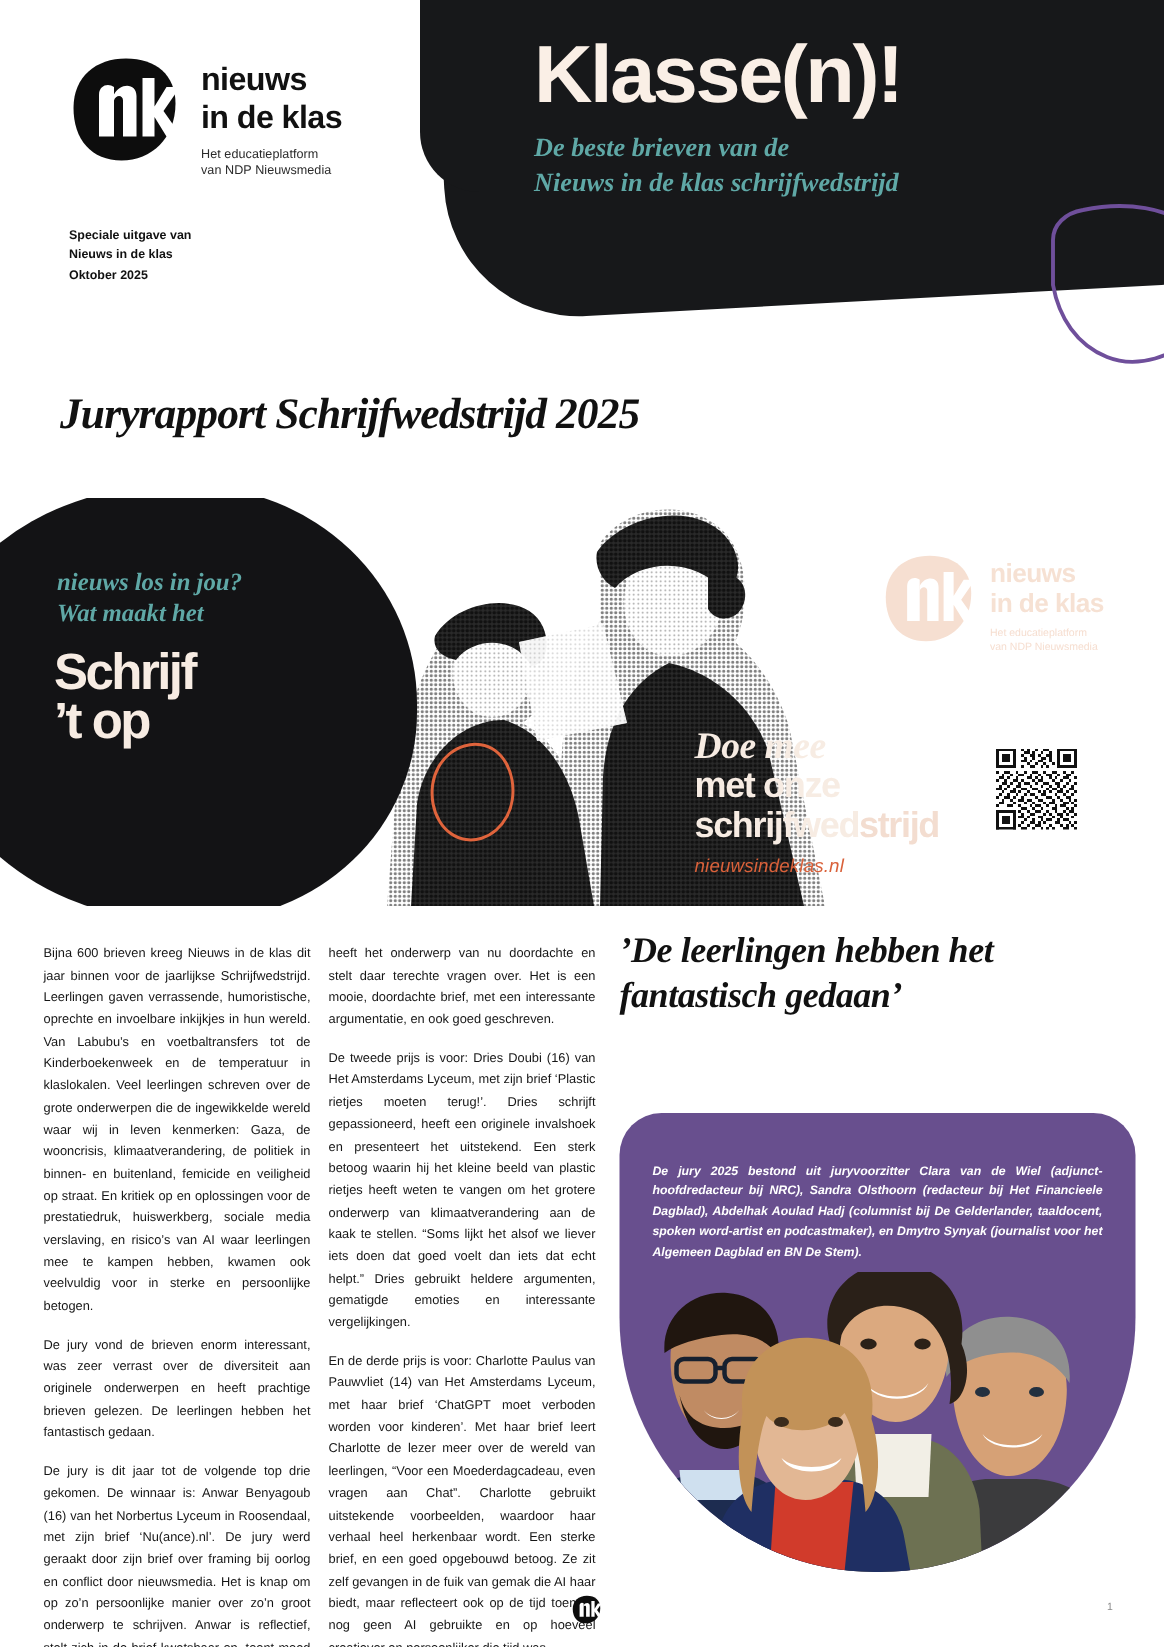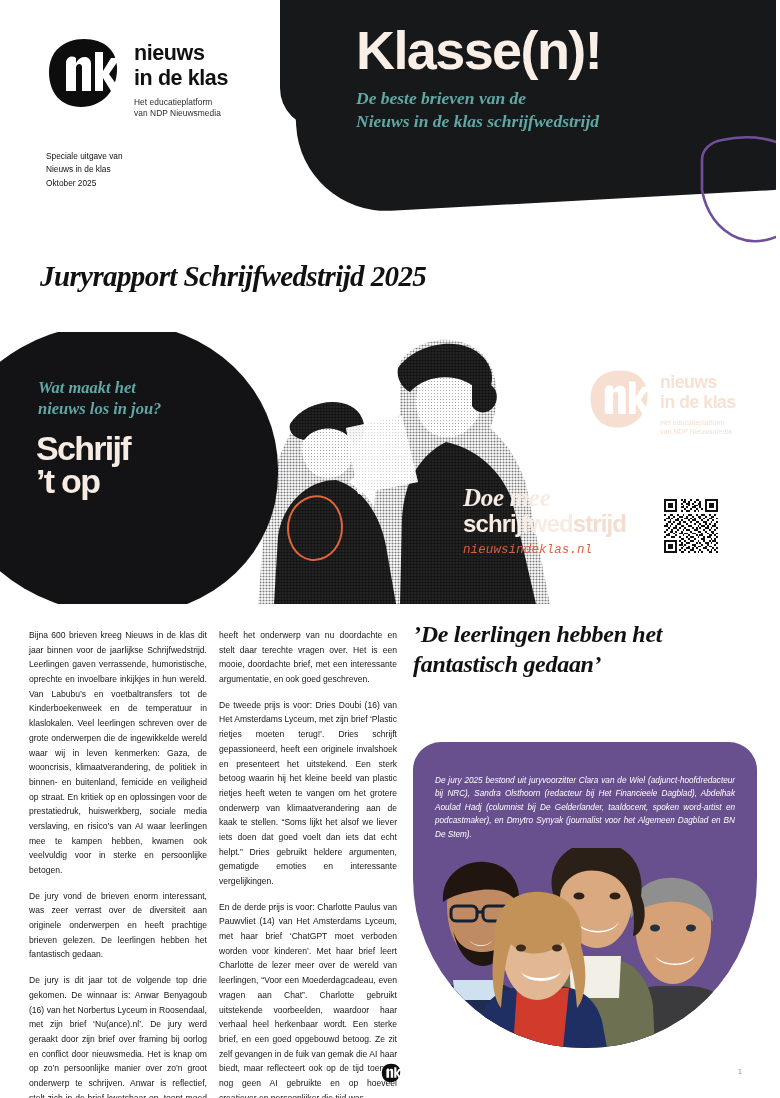--- a/index.html
+++ b/index.html
@@ -14,21 +14,21 @@
   }
   .page{position:relative;width:776px;height:1098px;overflow:hidden;background:#fff;}
 
   
   .masthead{position:absolute;left:0;top:0;width:340px;height:230px;}
   .logo-row{position:absolute;left:46px;top:36px;display:flex;align-items:flex-start;gap:14px;}
   .logo-mark{width:74px;height:74px;flex:0 0 74px;position:relative;}
   .logo-words{padding-top:5px;}
   .logo-line{font-weight:bold;font-size:21.5px;line-height:1.16;letter-spacing:-0.4px;color:#111;}
   .logo-sub{font-size:8.4px;line-height:1.33;color:#2b2b2b;margin-top:6px;letter-spacing:0.05px;}
-  .issue-info{position:absolute;left:46px;top:150px;font-size:8.3px;font-weight:normal;line-height:1.62;color:#111;}
+  .issue-info{position:absolute;left:46px;top:150px;font-size:8.3px;font-weight:bold;line-height:1.62;color:#111;}
 
   
   .banner-wrap{position:absolute;left:286px;top:-62px;width:560px;height:282px;}
   .banner-shape{
     position:absolute;left:0;top:0;width:520px;height:278px;
     background:#17181a;
     border-radius:62px 0 46px 90px;
     transform:rotate(-3.1deg);
     transform-origin:left top;
   }
@@ -74,21 +74,21 @@
   .hero-head{
     position:absolute;left:36px;top:100px;width:250px;
     font-size:34px;font-weight:bold;line-height:0.97;letter-spacing:-1.7px;color:#f7ece3;
   }
   .cta-box{position:absolute;left:463px;top:485px;width:300px;}
   .cta-l1{font-family:"Liberation Serif",serif;font-style:italic;font-weight:bold;font-size:25px;line-height:1.05;color:#f7ece3;letter-spacing:-0.3px;}
   .cta-l2{font-size:24px;font-weight:bold;line-height:1.12;color:#f7ece3;letter-spacing:-0.9px;}
   .cta-l3{font-size:24px;font-weight:bold;line-height:1.12;letter-spacing:-0.9px;}
   .cta-l3 .ink{color:#f7ece3;text-align:center;}
   .cta-l3 .faded{color:#f3ddd0;}
-  .cta-url{font-family:Liberation Mono, monospace;font-style:italic;font-size:12.5px;color:#d9613a;margin-top:5px;letter-spacing:0.1px;}
+  .cta-url{font-family:Liberation Sans, sans-serif;font-style:italic;font-size:12.5px;color:#d9613a;margin-top:5px;letter-spacing:0.1px;}
   .wm-logo{position:absolute;left:588px;top:368px;opacity:1;display:flex;gap:10px;align-items:flex-start;}
   .wm-mark{width:62px;height:62px;}
   .wm-words{padding-top:4px;}
   .wm-l{font-weight:bold;font-size:17.5px;line-height:1.16;letter-spacing:-0.4px;color:#f6e1d3;}
   .wm-s{font-size:7px;line-height:1.35;color:#f6ded0;margin-top:5px;}
   .qr{position:absolute;left:664px;top:499px;width:54px;height:54px;}
   .orange-circle{position:absolute;left:287px;top:495px;width:52px;height:62px;
      border:2.6px solid #e0643c;border-radius:52% 48% 50% 50% / 48% 52% 48% 52%;transform:rotate(8deg);}
 
   
@@ -105,21 +105,21 @@
 
   
   .jurybox{
     position:absolute;left:413px;top:742px;width:344px;height:306px;
     background:#684f8e;
     border-radius:28px 28px 170px 170px;
     overflow:hidden;
   }
   .jury-text{
     position:absolute;left:22px;top:32px;width:300px;
-    font-size:8.2px;font-style:italic;line-height:1.64;text-align:justify;color:#ffffff;
+    font-size:8.2px;font-style:italic;line-height:1.64;text-align:justify;color:#ffffff;font-weight:bold;
   }
   .jury-photo{position:absolute;left:0;bottom:0;width:344px;height:200px;}
 
   
   .footer-mark{position:absolute;left:381px;top:1063px;width:20px;height:20px;}
   .page-num{position:absolute;left:738px;top:1068px;font-size:7px;color:#8a8a8a;}
 </style>
 </head>
 <body>
 
@@ -200,22 +200,22 @@
         <path d="M58 96 C74 80 100 84 104 106 C108 128 96 146 78 146 C60 146 50 128 52 112 C53 105 55 100 58 96 Z" fill="url(#halftL)"></path>
         <path d="M40 92 C56 66 102 62 112 86 C118 100 112 112 104 112 C94 92 66 92 54 108 C44 106 38 100 40 92 Z" fill="url(#halftD)"></path>
         <path d="M86 148 C112 156 130 182 136 214 L146 272 L24 272 L28 204 C32 174 56 148 86 148 Z" fill="url(#halftD)"></path>
 
         <path d="M96 96 L152 84 L168 150 L108 162 Z" fill="#ffffff" opacity="0.92"></path>
         <path d="M96 96 L152 84 L168 150 L108 162 Z" fill="url(#halftL)" opacity="0.5"></path>
       </svg>
     </div>
     <div class="hero-blackshape"></div>
     <div class="hero-kicker">
+      <div>nieuws los in jou?</div>
       <div>Wat maakt het</div>
-      <div>nieuws los in jou?</div>
     </div>
     <div class="hero-head">
       <div>Schrijf</div>
       <div>’t op</div>
     </div>
   </div>
 
   <div class="wm-logo">
     <div class="wm-mark">
       <svg width="62" height="62" viewBox="0 0 74 74" aria-hidden="true">
@@ -232,20 +232,21 @@
         <div>Het educatieplatform</div>
         <div>van NDP Nieuwsmedia</div>
       </div>
     </div>
   </div>
 
   <div class="orange-circle"></div>
 
   <div class="cta-box">
     <div class="cta-l1">Doe mee</div>
+    <div class="cta-l2">met onze</div>
     <div class="cta-l3"><span class="ink">schrijfwed</span><span class="faded">strijd</span></div>
     <div class="cta-url">nieuwsindeklas.nl</div>
   </div>
 
   <div class="qr">
     <svg width="54" height="54" viewBox="0 0 29 29" shape-rendering="crispEdges" aria-hidden="true">
       <rect width="29" height="29" fill="#ffffff"></rect>
       <g fill="#111111">
         <rect x="0" y="0" width="7" height="1"></rect>
           <rect x="0" y="6" width="7" height="1"></rect>

